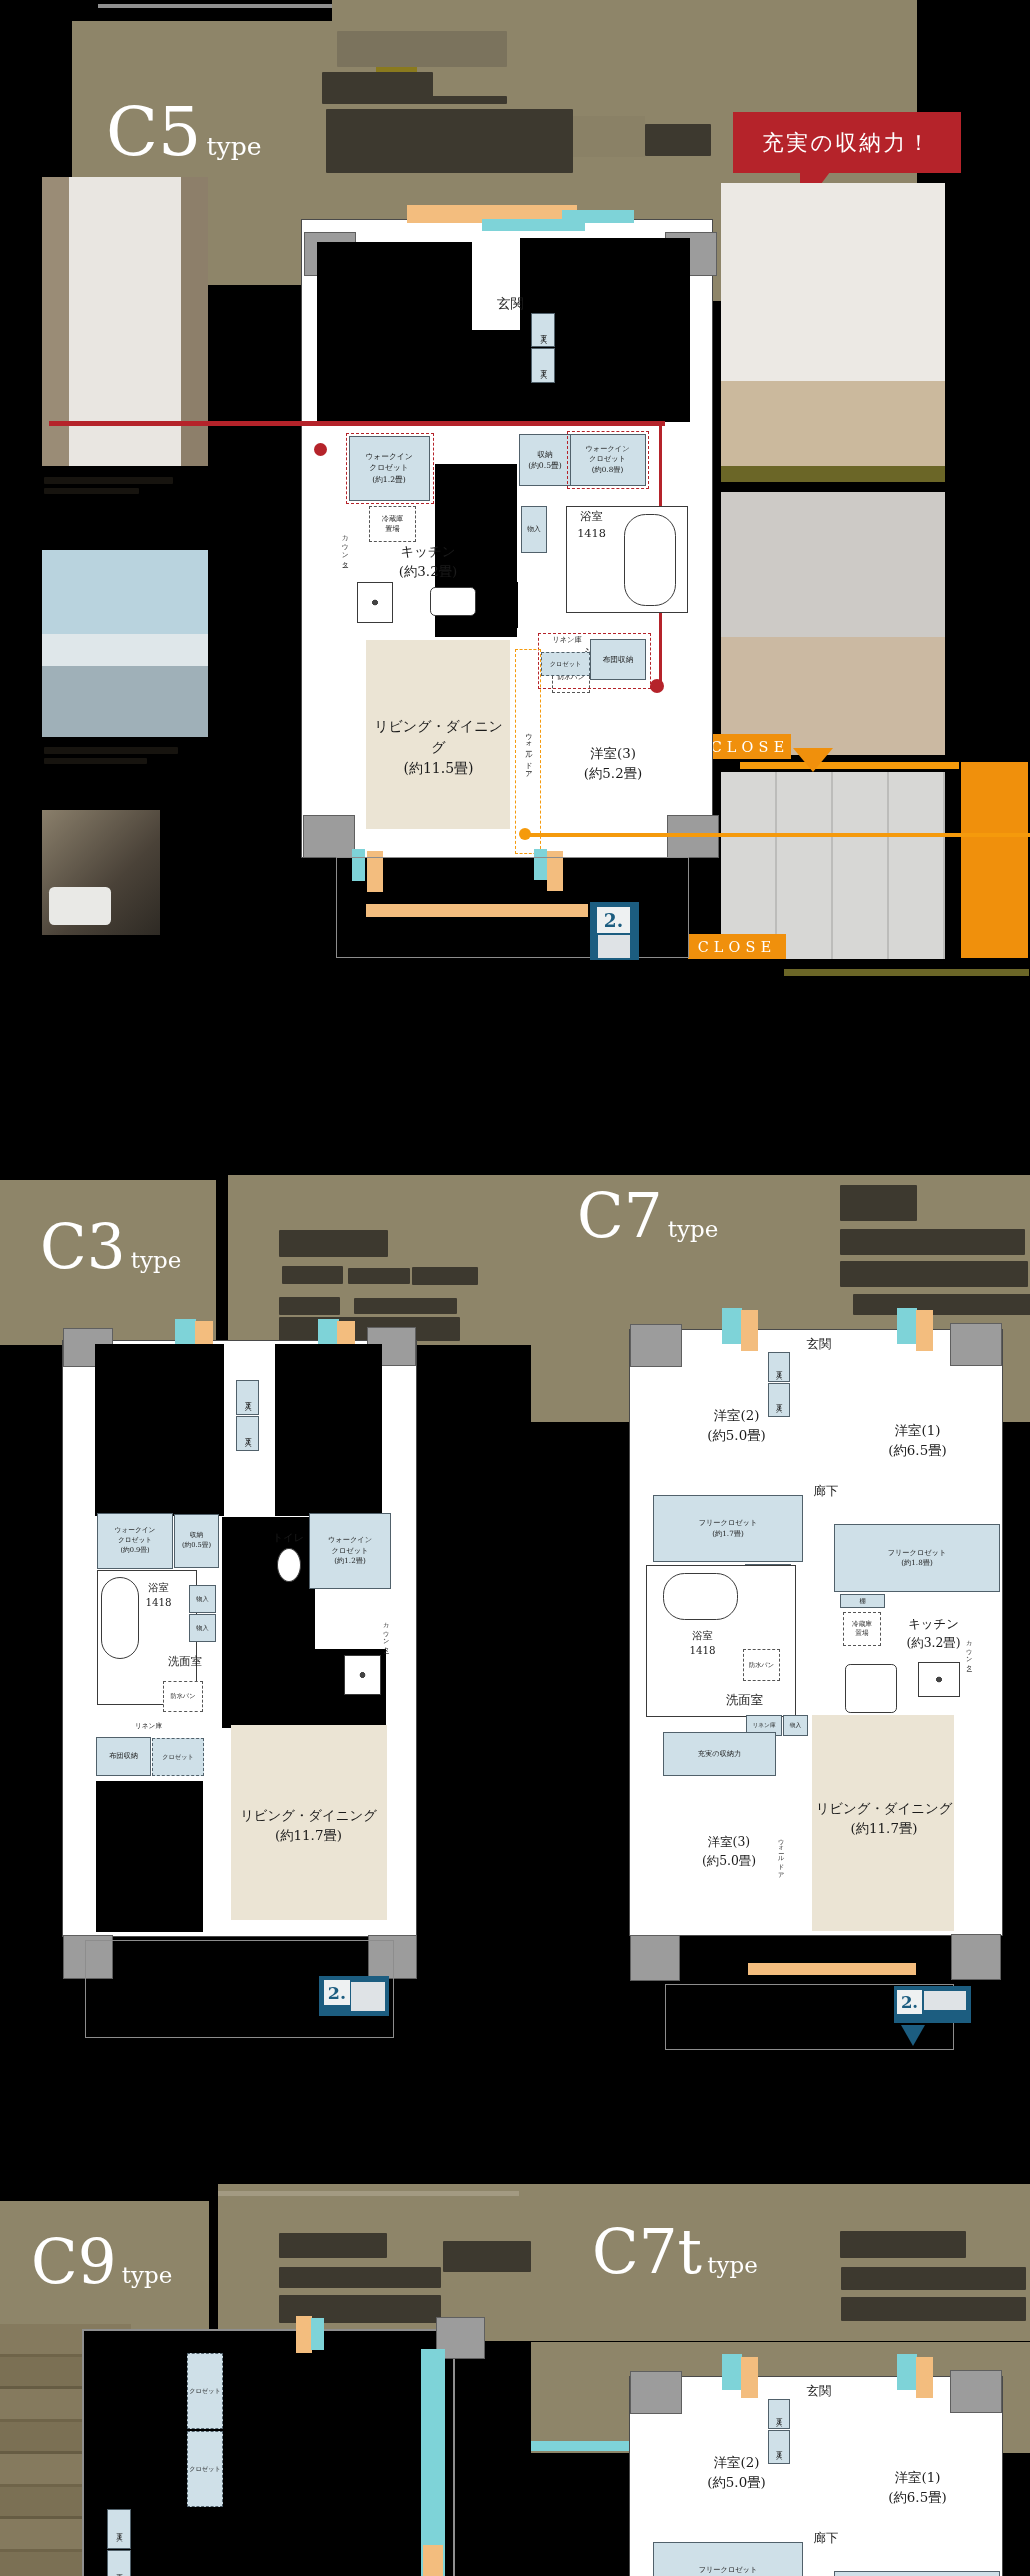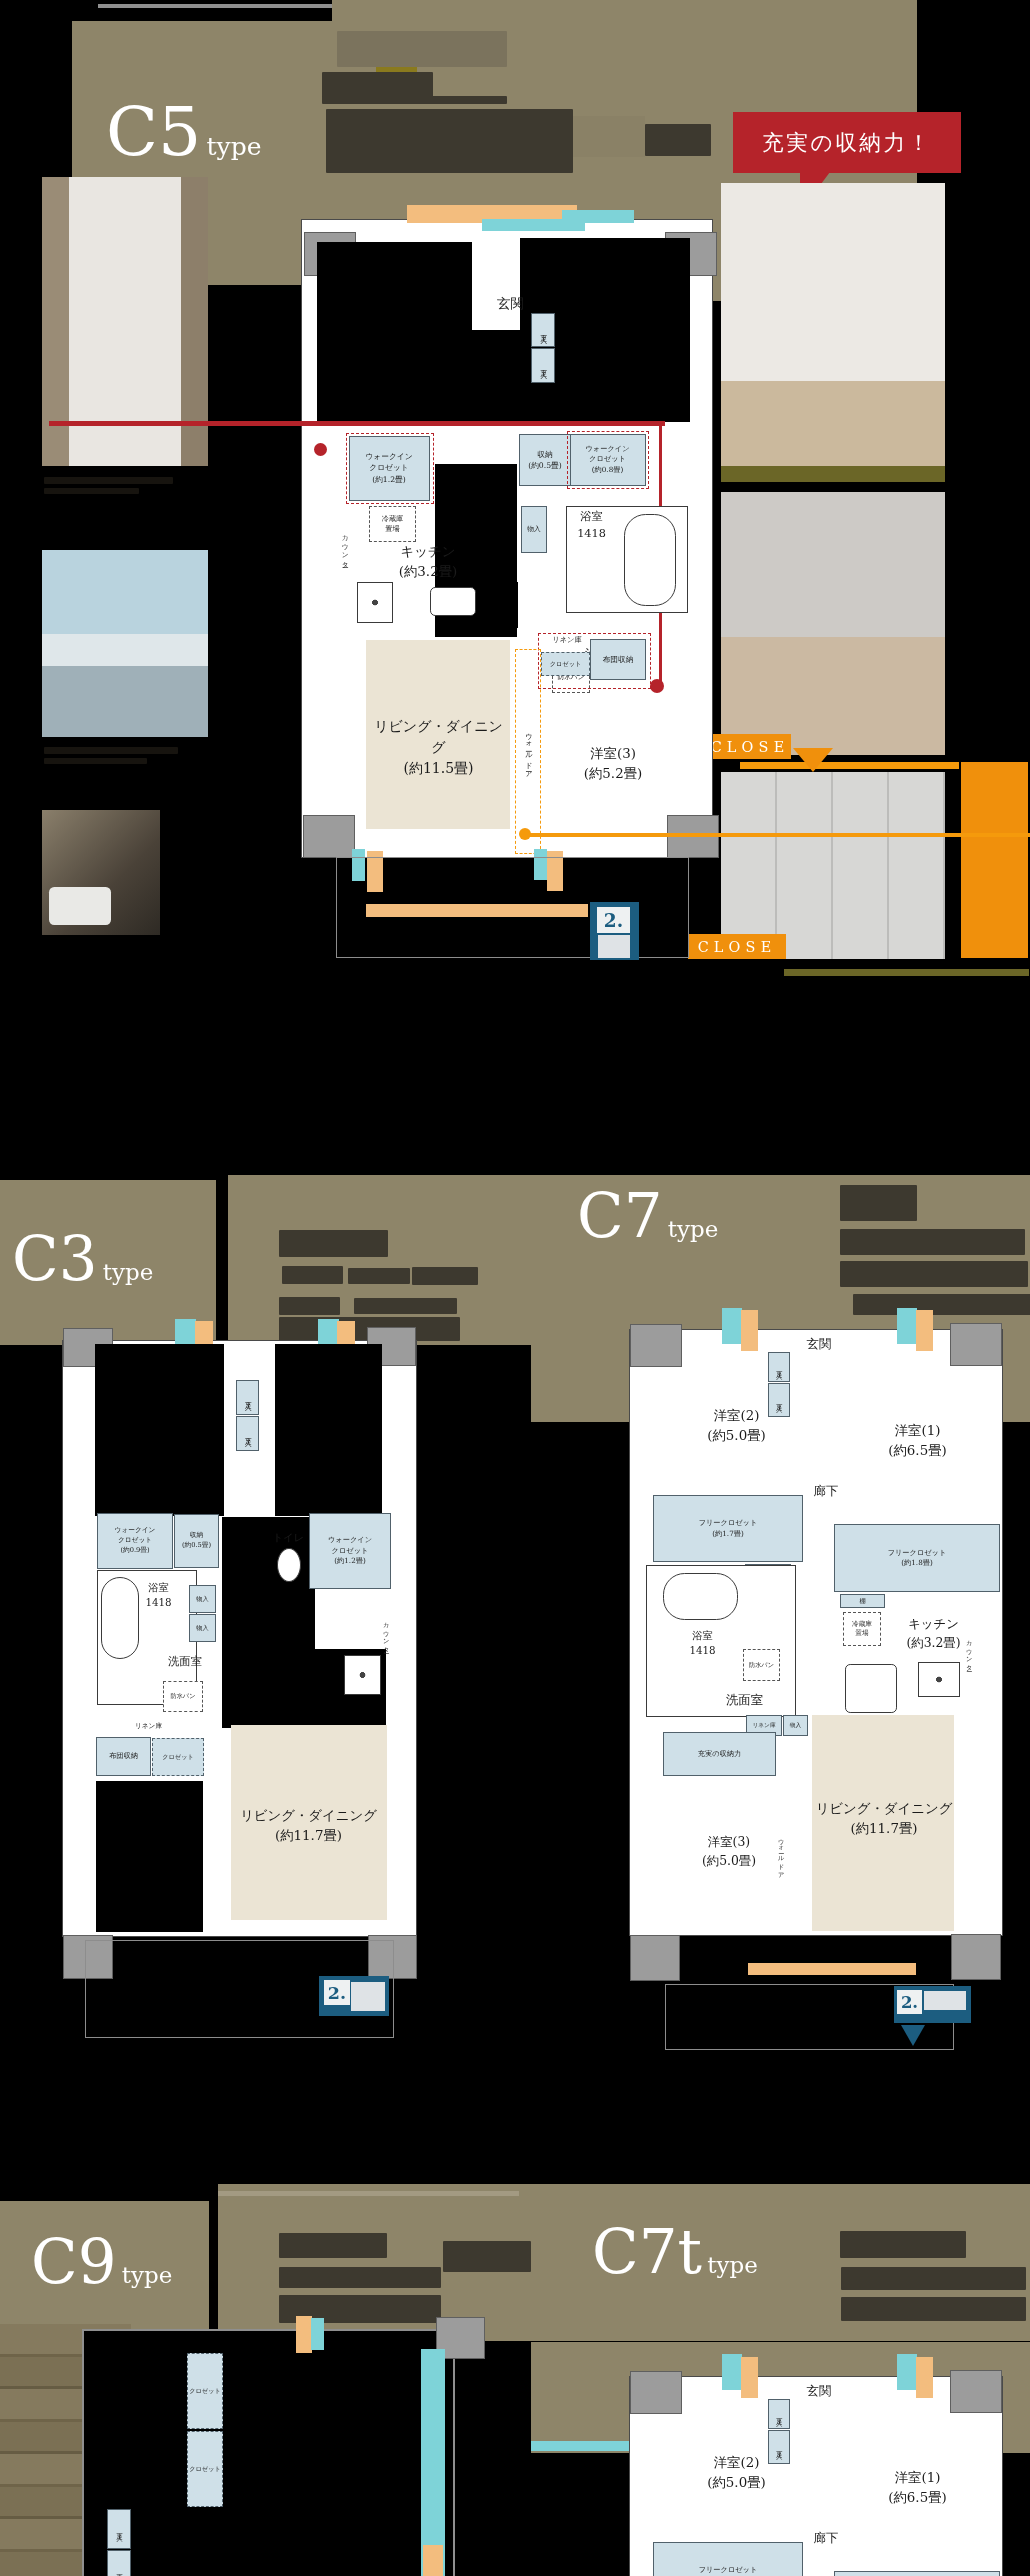--- a/index.html
+++ b/index.html
@@ -165,21 +165,21 @@
   <div class="abs oacc" style="left:547px;top:851px;width:15.5px;height:40px;"></div>
   <div class="abs balc" style="left:336px;top:857px;width:353px;height:101px;"></div>
   <div class="abs oacc" style="left:366px;top:904px;width:222px;height:13.4px;"></div>
   <div class="abs blue" style="left:590px;top:902px;width:49px;height:58px;"></div>
   <div class="abs chipw" style="left:597px;top:907px;width:33px;height:26px;font-size:18.5px;">2.</div>
   <div class="abs lightbar" style="left:598px;top:935px;width:32px;height:23px;"></div>
 
   <div class="abs k" style="left:228px;top:1175px;width:802px;height:170px;"></div>
   <div class="abs k" style="left:531px;top:1345px;width:500px;height:77px;"></div>
   <div class="abs k" style="left:0;top:1180px;width:216px;height:165px;"></div>
-  <div class="abs title" style="left:12px;top:1216px;margin-top:12px;">
+  <div class="abs title" style="left:40px;top:1216px;">
     <span class="big" style="font-size:61px;">C3</span>
     <span class="sub" style="font-size:23px;">type</span>
   </div>
   <div class="abs bb" style="left:279px;top:1230px;width:109px;height:27px;"></div>
   <div class="abs bb" style="left:282px;top:1266px;width:61px;height:17.5px;"></div>
   <div class="abs bb" style="left:348px;top:1268px;width:62px;height:15.5px;"></div>
   <div class="abs bb" style="left:412px;top:1267px;width:66px;height:17.5px;"></div>
   <div class="abs bb" style="left:279px;top:1297px;width:61px;height:17.5px;"></div>
   <div class="abs bb" style="left:354px;top:1298px;width:103px;height:15.5px;"></div>
   <div class="abs bb" style="left:279px;top:1317px;width:181px;height:24px;"></div>

